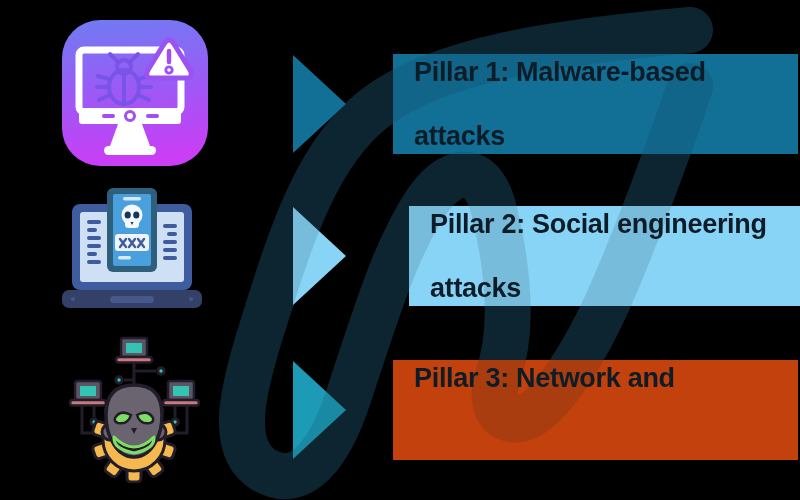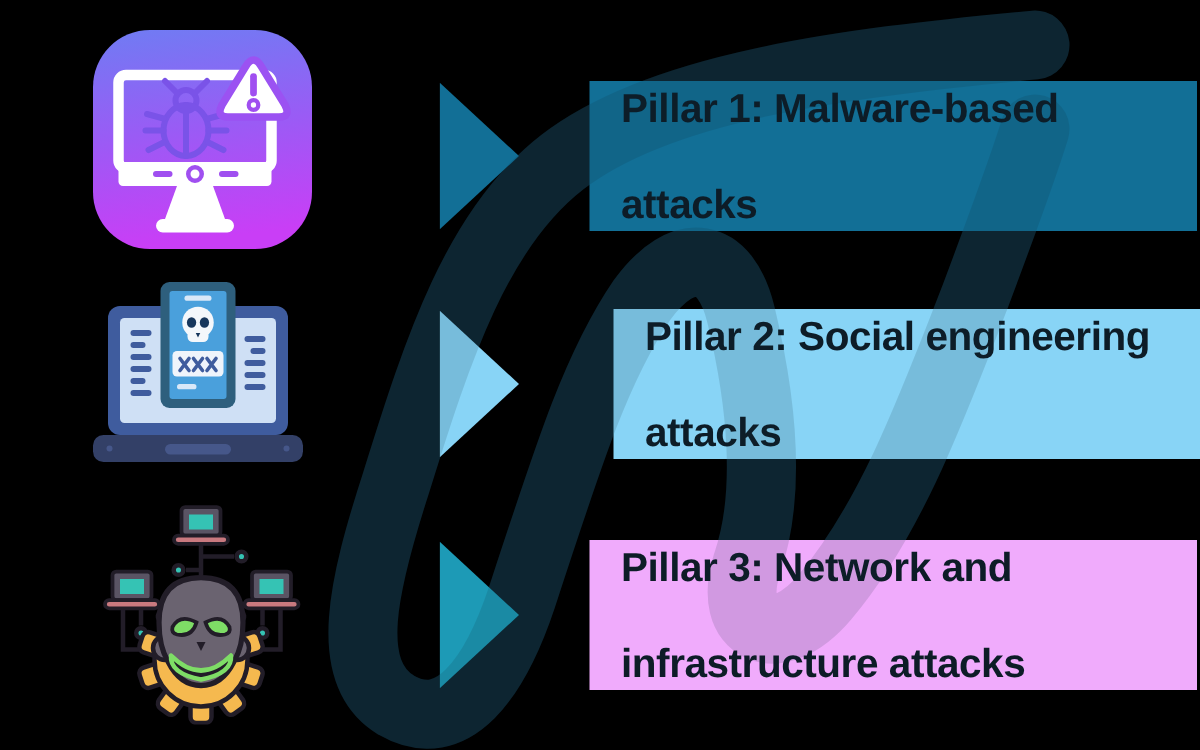--- a/index.html
+++ b/index.html
@@ -209,23 +209,22 @@
   <div class="abs arrow" style="top: 361px; background-color: rgb(29, 154, 182);"></div>
 
   <div class="abs banner" style="top: 54px; background-color: rgb(18, 111, 150);">
     <span class="line">Pillar 1: Malware-based</span>
     <span class="line">attacks</span>
   </div>
   <div class="abs banner" style="top: 206px; background-color: rgb(136, 212, 246); margin-left: 16px;">
     <span class="line">Pillar 2: Social engineering</span>
     <span class="line">attacks</span>
   </div>
-  <div class="abs banner" style="top: 360px; background-color: #f0abfc;">
+  <div class="abs banner" style="top: 360px; background-color: #c2410c;">
     <span class="line">Pillar 3: Network and</span>
-    <span class="line">infrastructure attacks</span>
   </div>
 
   <svg class="abs watermark top" viewBox="0 0 800 500" xmlns="http://www.w3.org/2000/svg">
     <path d="M 690 30
              C 560 42, 440 58, 375 108
              C 318 152, 292 232, 264 322
              C 242 390, 228 448, 264 470
              C 302 492, 330 452, 348 398
              C 380 300, 398 244, 428 200
              C 456 162, 484 168, 494 210

